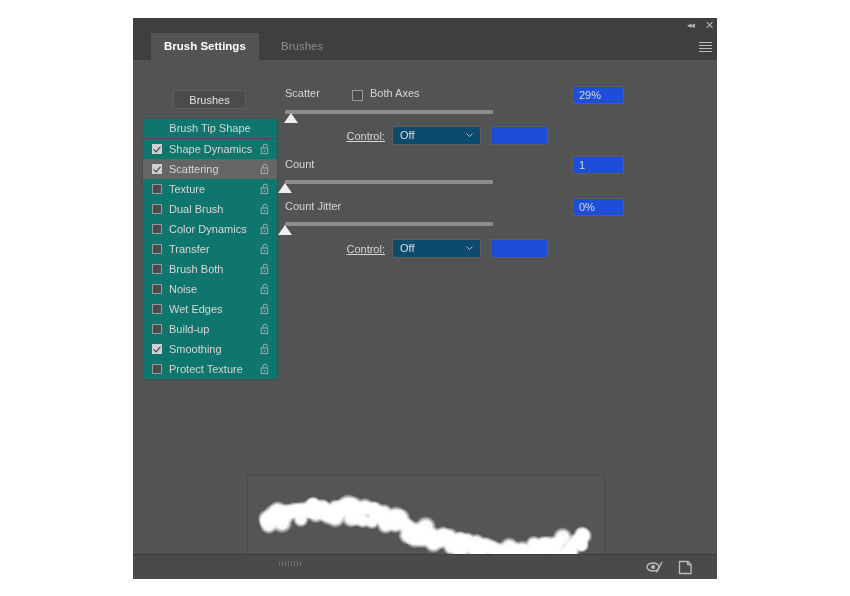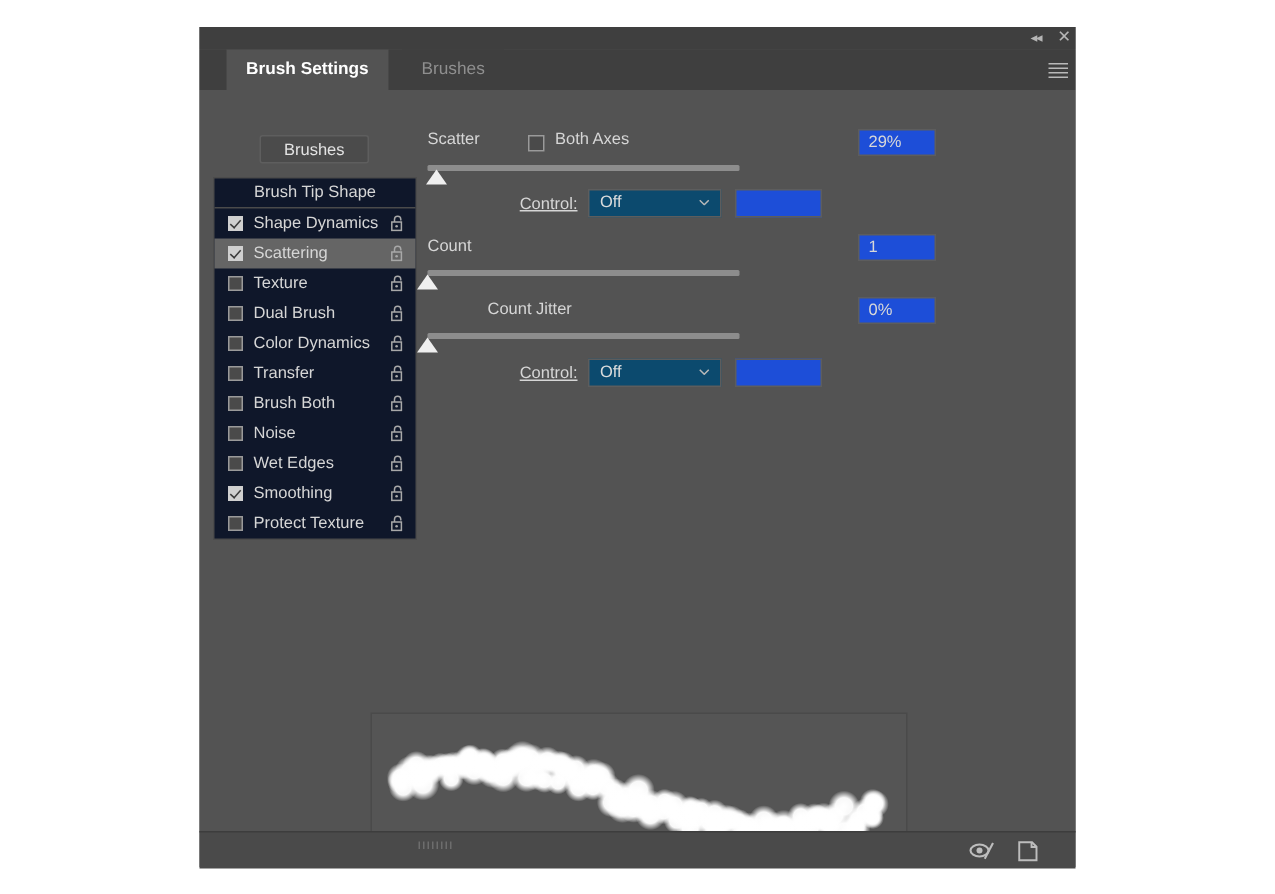--- a/index.html
+++ b/index.html
@@ -109,21 +109,21 @@
     text-align: center;
     box-sizing: border-box;
     cursor: pointer;
   }
 
   
   #left-list {
     position: absolute;
     left: 9px; top: 58px;
     width: 136px;
-    background: #0f172a;
+    background: #0f766e;
     border: 1px solid #4b4b4b;
     box-sizing: border-box;
   }
   #list-header {
     height: 19px;
     line-height: 19px;
     text-align: center;
     color: #d6d6d6;
     font-size: 11px;
     border-bottom: 1px solid #4b4b4b;
@@ -375,20 +375,29 @@
           <div class="list-row">
             <div class="cb"></div>
             <div class="lbl">Wet Edges</div>
             <svg class="lock" viewBox="0 0 10 12">
               <path d="M3 5 V3.2 A2.1 2.1 0 0 1 7.2 3.2 V4" fill="none" stroke="#a8a8a8" stroke-width="1"></path>
               <rect x="1.2" y="5" width="6.4" height="5.6" fill="none" stroke="#a8a8a8" stroke-width="1"></rect>
               <circle cx="4.4" cy="7.8" r="0.85" fill="#a8a8a8"></circle>
             </svg>
           </div>
           <div class="list-row">
+            <div class="cb"></div>
+            <div class="lbl">Build-up</div>
+            <svg class="lock" viewBox="0 0 10 12">
+              <path d="M3 5 V3.2 A2.1 2.1 0 0 1 7.2 3.2 V4" fill="none" stroke="#a8a8a8" stroke-width="1"></path>
+              <rect x="1.2" y="5" width="6.4" height="5.6" fill="none" stroke="#a8a8a8" stroke-width="1"></rect>
+              <circle cx="4.4" cy="7.8" r="0.85" fill="#a8a8a8"></circle>
+            </svg>
+          </div>
+          <div class="list-row">
             <div class="cb checked"></div>
             <div class="lbl">Smoothing</div>
             <svg class="lock" viewBox="0 0 10 12">
               <path d="M3 5 V3.2 A2.1 2.1 0 0 1 7.2 3.2 V4" fill="none" stroke="#a8a8a8" stroke-width="1"></path>
               <rect x="1.2" y="5" width="6.4" height="5.6" fill="none" stroke="#a8a8a8" stroke-width="1"></rect>
               <circle cx="4.4" cy="7.8" r="0.85" fill="#a8a8a8"></circle>
             </svg>
           </div>
           <div class="list-row">
             <div class="cb"></div>
@@ -427,21 +436,21 @@
       <div class="value-box empty" style="left:205px; top:42px; width:58px; height:19px;"></div>
 
       <div class="ctl-label" style="left:0px; top:74px;">Count</div>
       <div class="value-box" style="left:287px; top:72px; width:52px;">1</div>
 
       <div class="slider" id="count-slider" style="left:0px; top:95px; width:208px;">
         <div class="track"></div>
         <div class="handle" style="left: -7px;"></div>
       </div>
 
-      <div class="ctl-label" style="left:0px; top:116px;margin-left:40px;">Count Jitter</div>
+      <div class="ctl-label" style="left:0px; top:116px;">Count Jitter</div>
       <div class="value-box" style="left:287px; top:114px; width:52px;">0%</div>
 
       <div class="slider" id="jitter-slider" style="left:0px; top:137px; width:208px;">
         <div class="track"></div>
         <div class="handle" style="left: -7px;"></div>
       </div>
 
       <div class="ctl-label right-al" style="left:25px; top:159px; width:75px;">Control:</div>
       <div class="combo" style="left:107px; top:155px; width:89px;">
         <span>Off</span>

